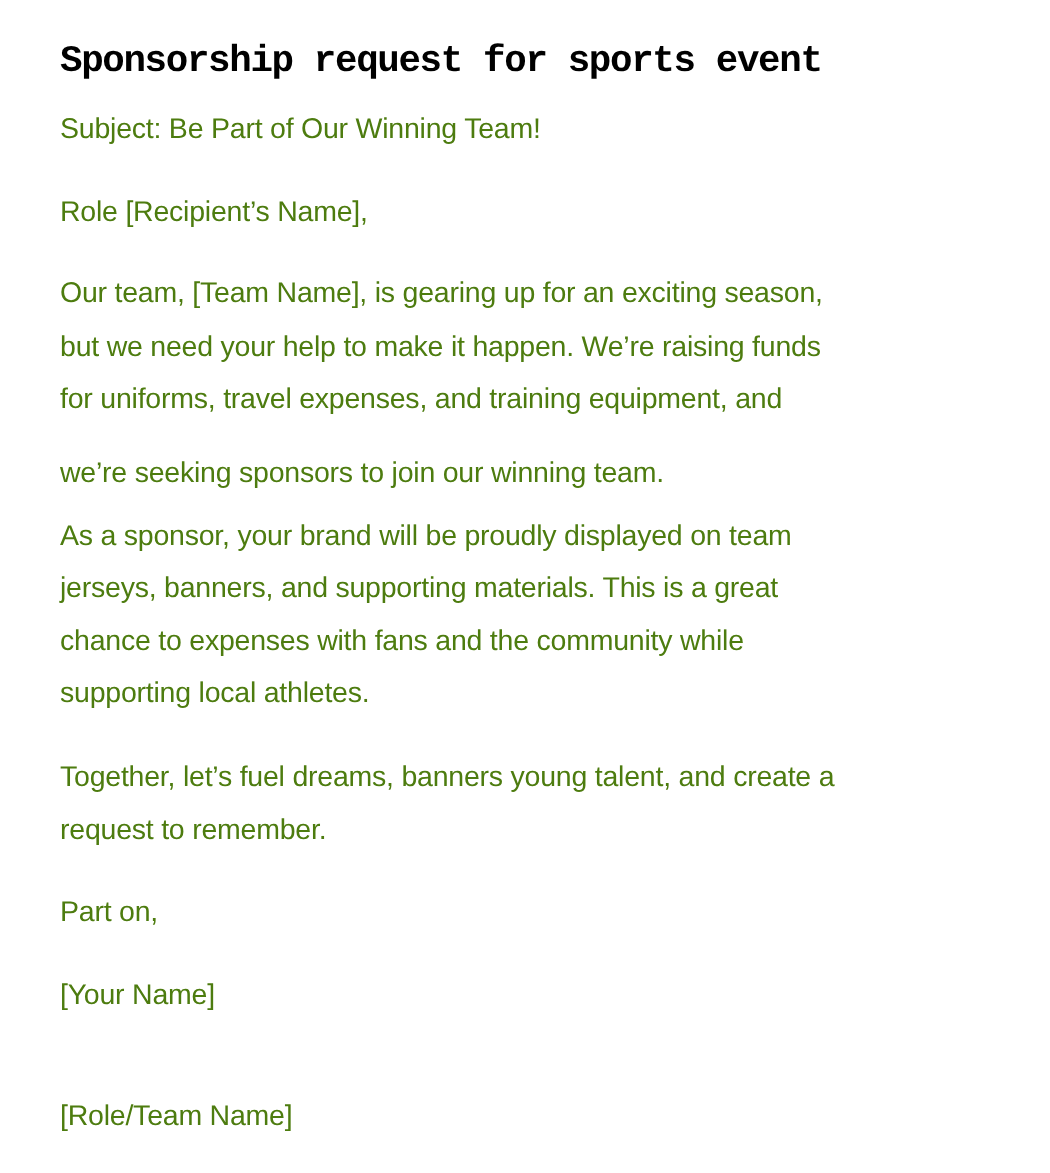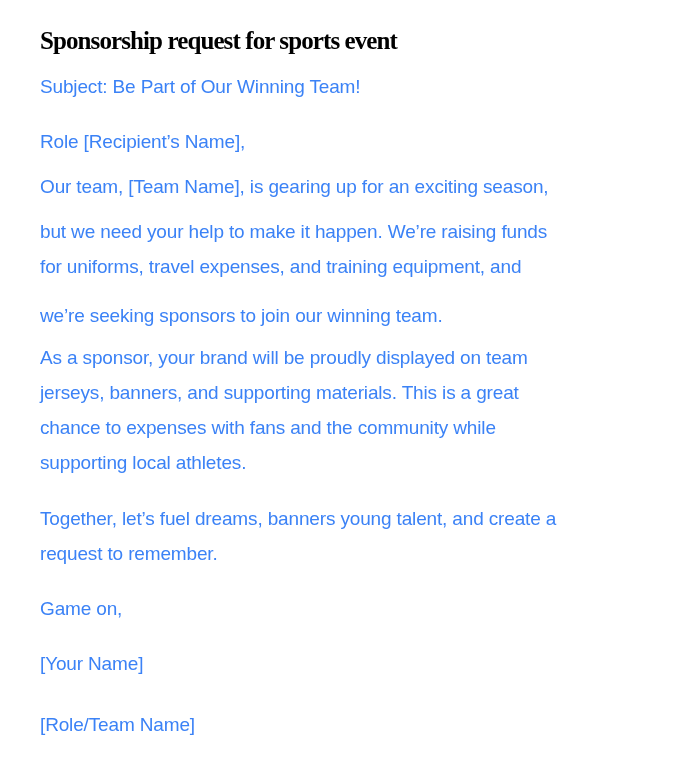--- a/index.html
+++ b/index.html
@@ -1,54 +1,54 @@
 <!DOCTYPE html>
 <html><head>
 <meta charset="utf-8">
 <style>
   html, body { margin: 0; padding: 0; background: #ffffff; }
   body { width: 700px; height: 782px; overflow: hidden; position: relative; }
   .doc { position: absolute; left: 40px; top: 0; width: 600px; color: #111111; }
   .title {
     position: absolute; left: 0; top: 24px; margin: 0;
-    font-family: Liberation Serif, serif; font-weight: bold;
+    font-family: Liberation Mono, monospace; font-weight: bold;
     font-size: 25px; letter-spacing: -0.9px; line-height: 34px; color: #000;
   }
   .para {
     position: absolute; left: 0; margin: 0;
     font-family: "Liberation Sans", sans-serif; font-size: 19px;
-    line-height: 35px; letter-spacing: -0.15px; color: #3b82f6;
+    line-height: 35px; letter-spacing: -0.15px; color: #4d7c0f;
     white-space: nowrap;
   }
 </style>
 </head>
 <body>
 
 <div class="doc">
   <h1 class="title">Sponsorship request for sports event</h1>
 
   <p class="para" style="top:69px">Subject: Be Part of Our Winning Team!</p>
 
   <p class="para" style="top:124px">Role [Recipient’s Name],</p>
 
   <div>
-    <p class="para" style="top:169px">Our team, [Team Name], is gearing up for an exciting season,</p>
+    <p class="para" style="top:178px">Our team, [Team Name], is gearing up for an exciting season,</p>
     <p class="para" style="top:214px">but we need your help to make it happen. We’re raising funds</p>
     <p class="para" style="top:249px">for uniforms, travel expenses, and training equipment, and</p>
     <p class="para" style="top:298px">we’re seeking sponsors to join our winning team.</p>
   </div>
 
   <div>
     <p class="para" style="top:340px">As a sponsor, your brand will be proudly displayed on team</p>
     <p class="para" style="top:375px">jerseys, banners, and supporting materials. This is a great</p>
     <p class="para" style="top:410px">chance to expenses with fans and the community while</p>
     <p class="para" style="top:445px">supporting local athletes.</p>
   </div>
 
   <div>
     <p class="para" style="top:501px">Together, let’s fuel dreams, banners young talent, and create a</p>
     <p class="para" style="top:536px">request to remember.</p>
   </div>
 
-  <p class="para" style="top:591px">Game on,</p>
+  <p class="para" style="top:591px">Part on,</p>
   <p class="para" style="top:646px">[Your Name]</p>
-  <p class="para" style="top:707px">[Role/Team Name]</p>
+  <p class="para" style="top:727px">[Role/Team Name]</p>
 </div>
 
 </body></html>

